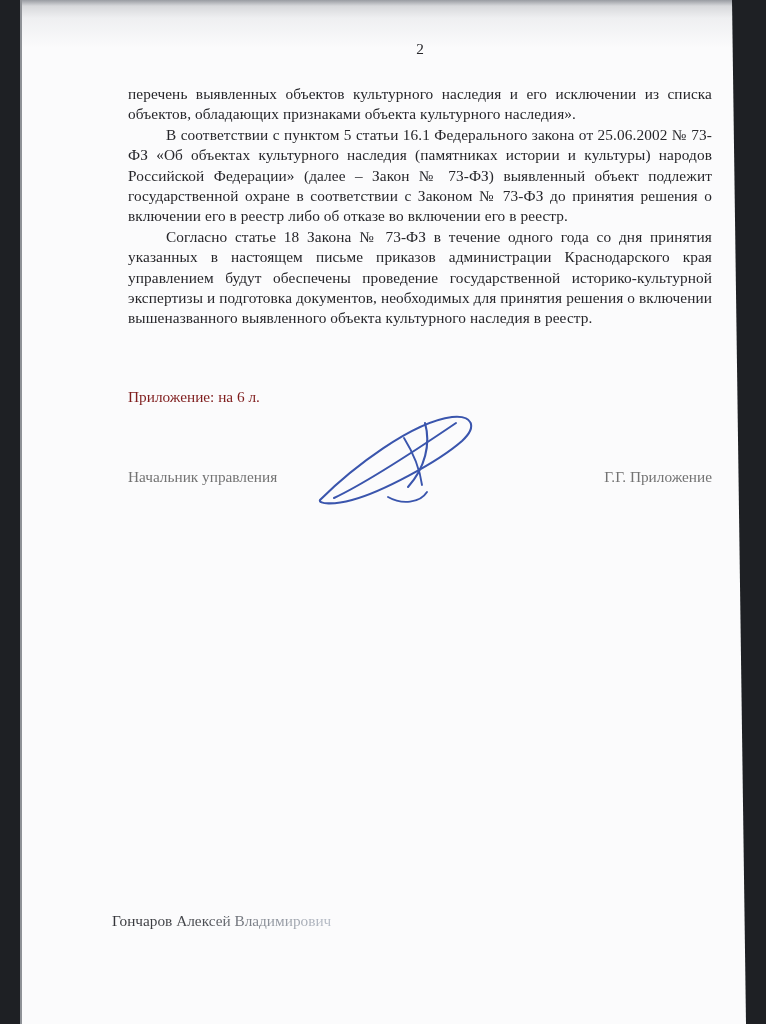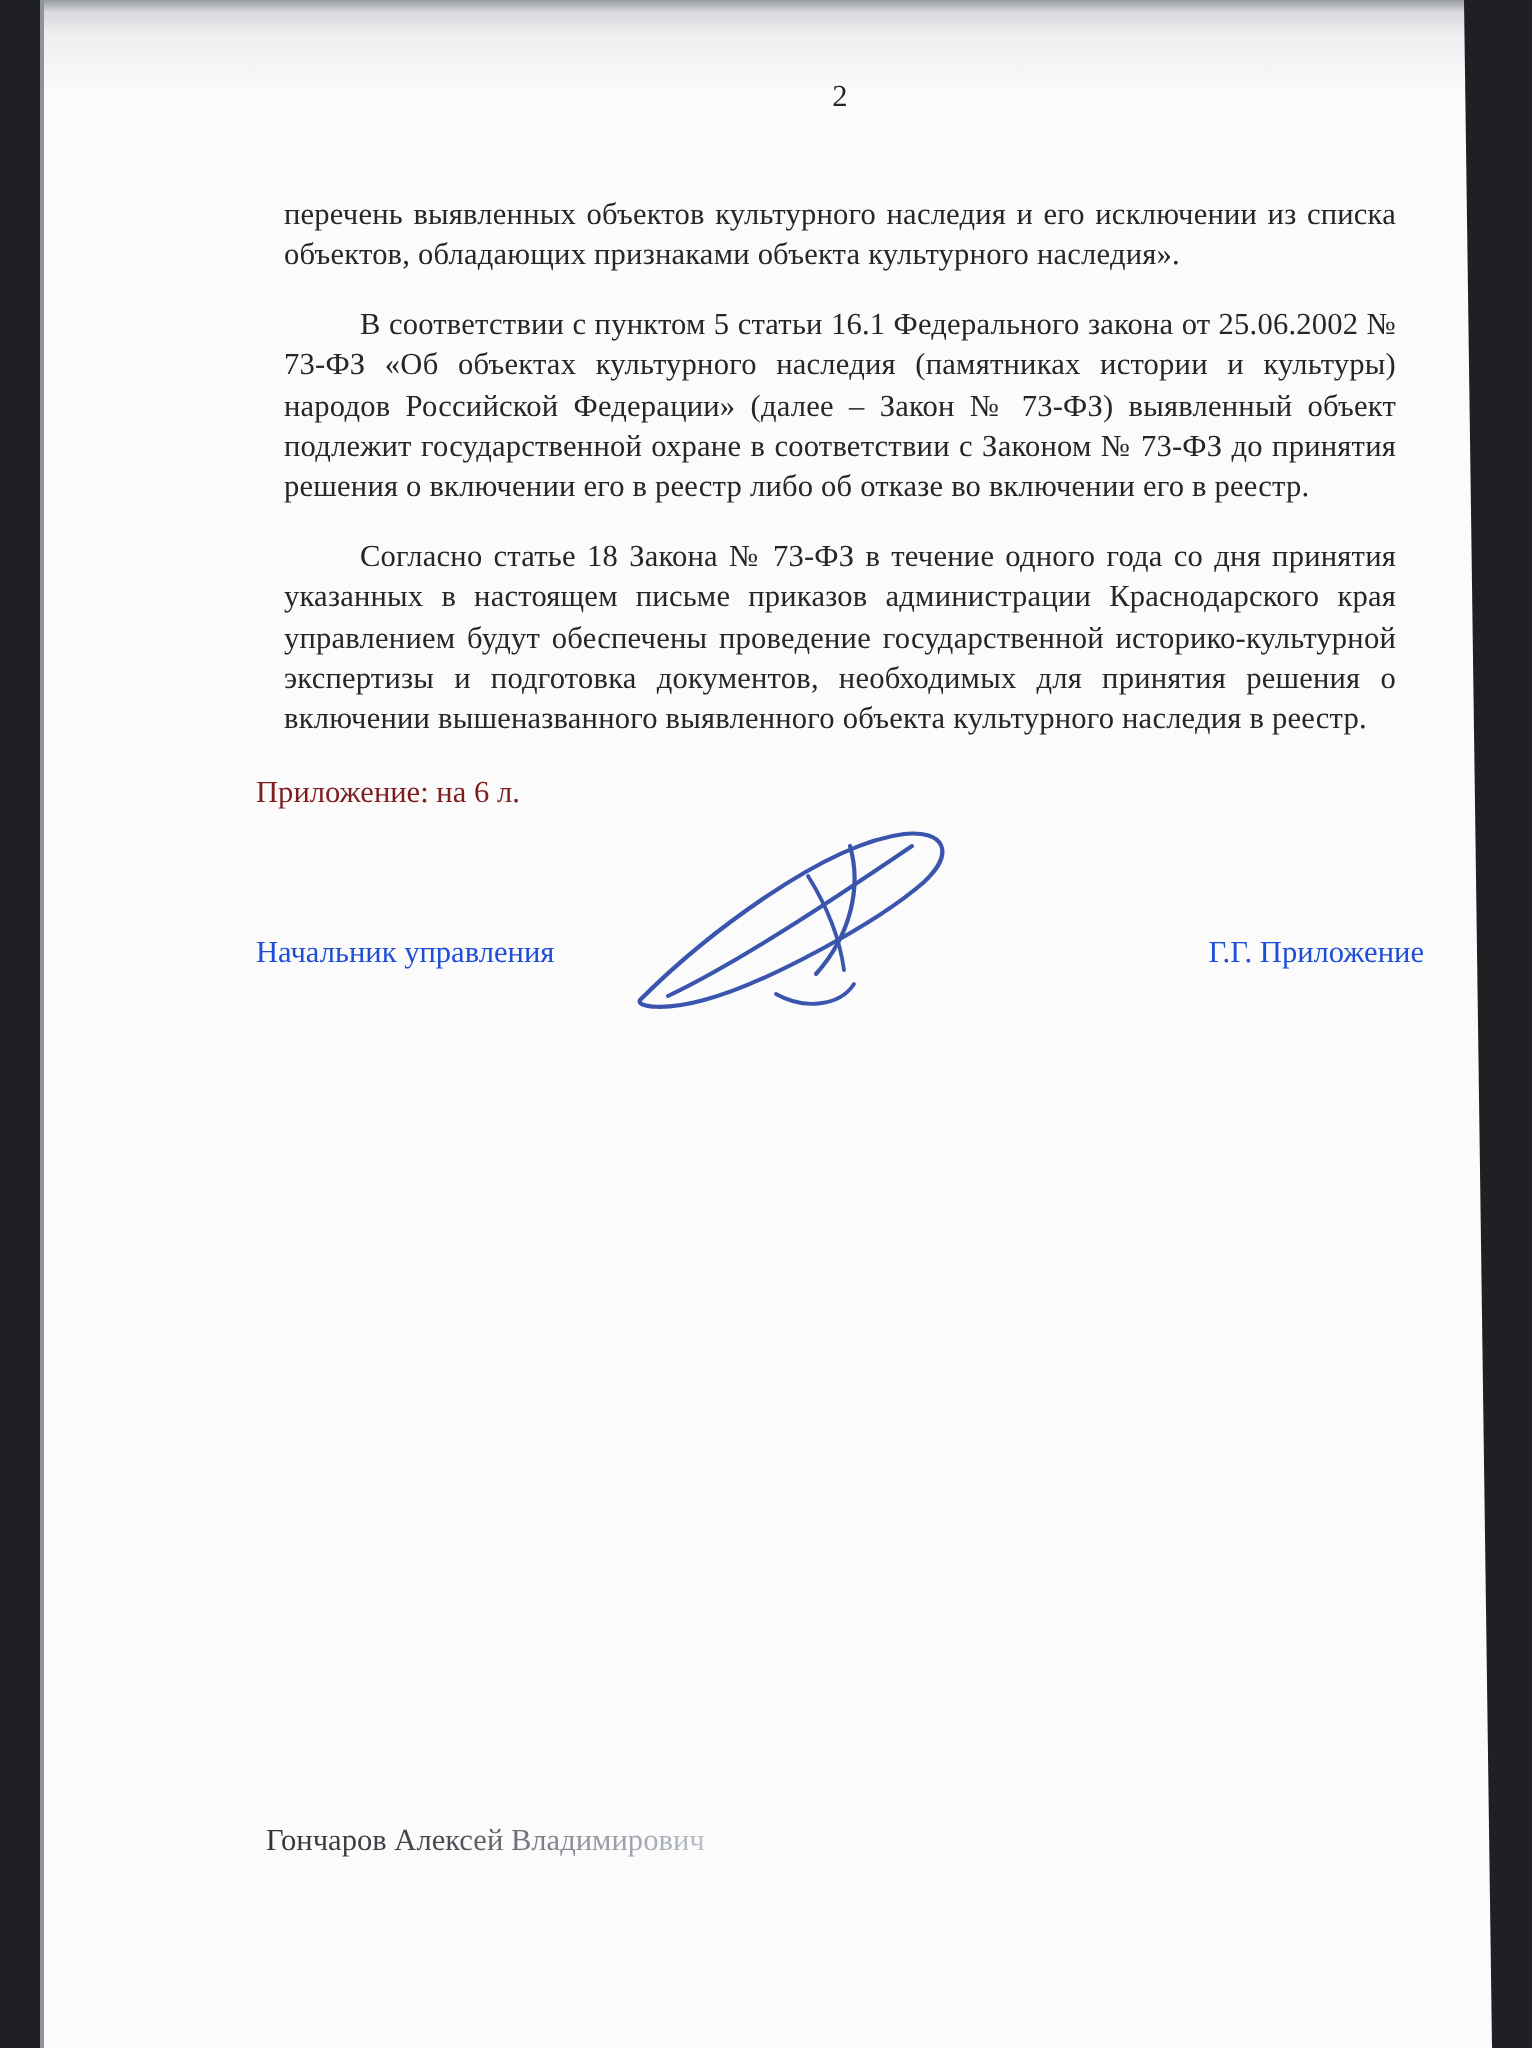--- a/index.html
+++ b/index.html
@@ -43,45 +43,45 @@
   }
   .text-block {
     position: absolute;
     top: 84px; left: 128px; width: 584px;
     font-size: 15.3px;
     line-height: 20.4px;
     color: #26262a;
     text-align: justify;
     letter-spacing: 0.1px;
   }
-  .text-block p { margin: 14px; }
+  .text-block p { margin: 0; }
   .text-block p.indent { text-indent: 38px; }
   .attachment-line {
     position: absolute;
     top: 388px; left: 128px; width: 584px;
     font-size: 15.3px;
     color: #7f1d1d;
   }
   .sign-row {
     position: absolute;
     top: 468px; left: 128px; width: 584px;
     display: flex;
     justify-content: space-between;
     font-size: 15.3px;
-    color: #1d4ed8;
+    color: #737373;
   }
   .signature-svg {
     position: absolute;
     left: 312px; top: 410px;
     width: 180px; height: 98px;
     z-index: 3;
   }
   .footer-name {
     position: absolute;
-    top: 912px; left: 133px;
+    top: 912px; left: 112px;
     font-size: 15.3px;
     color: #4b4d52;
     white-space: nowrap;
   }
   @supports ((-webkit-background-clip: text) or (background-clip: text)) {
     .footer-name {
       background: linear-gradient(90deg, #333438 0%, #47494e 40%, #8d929b 72%, #b8bec8 100%);
       -webkit-background-clip: text;
       background-clip: text;
       color: transparent;

